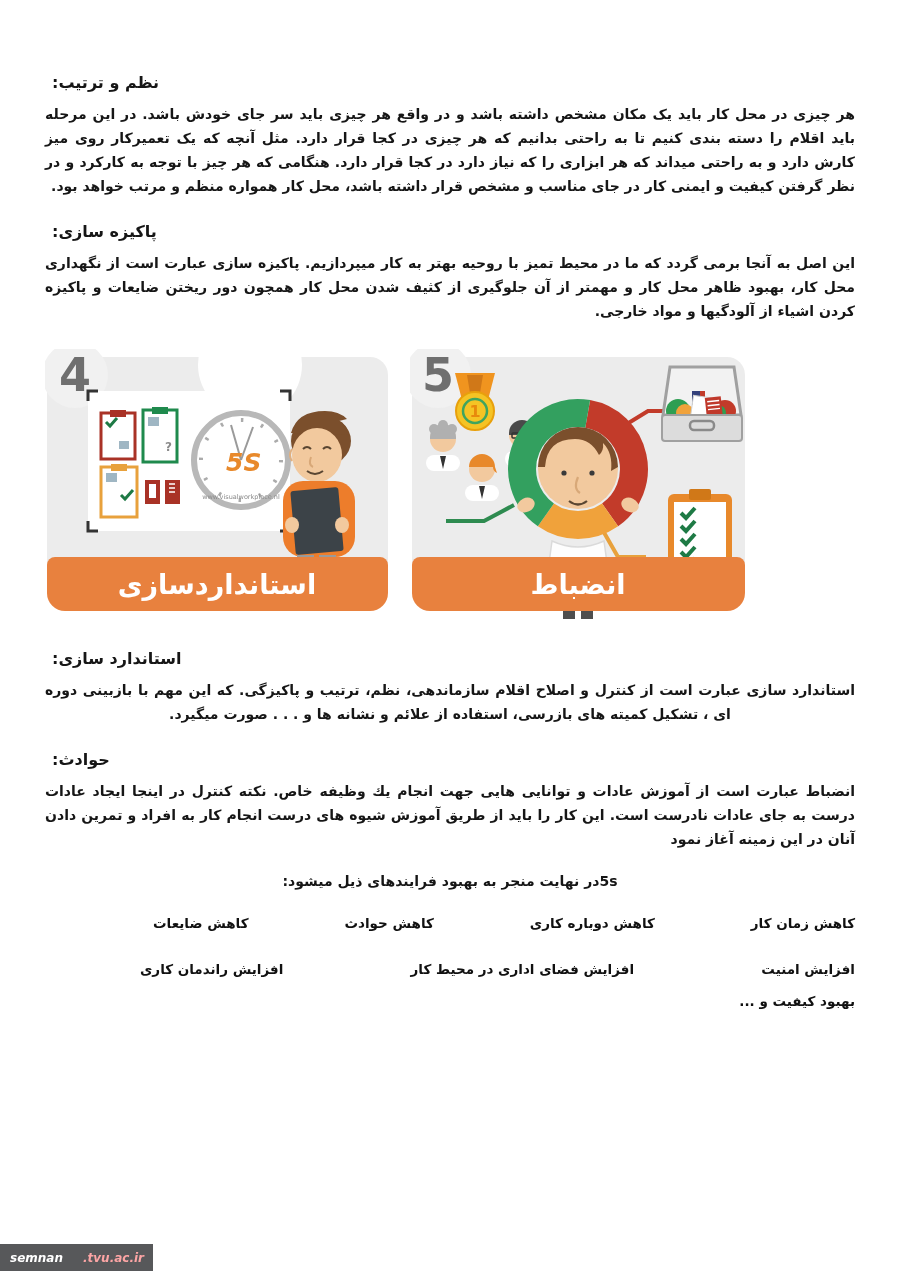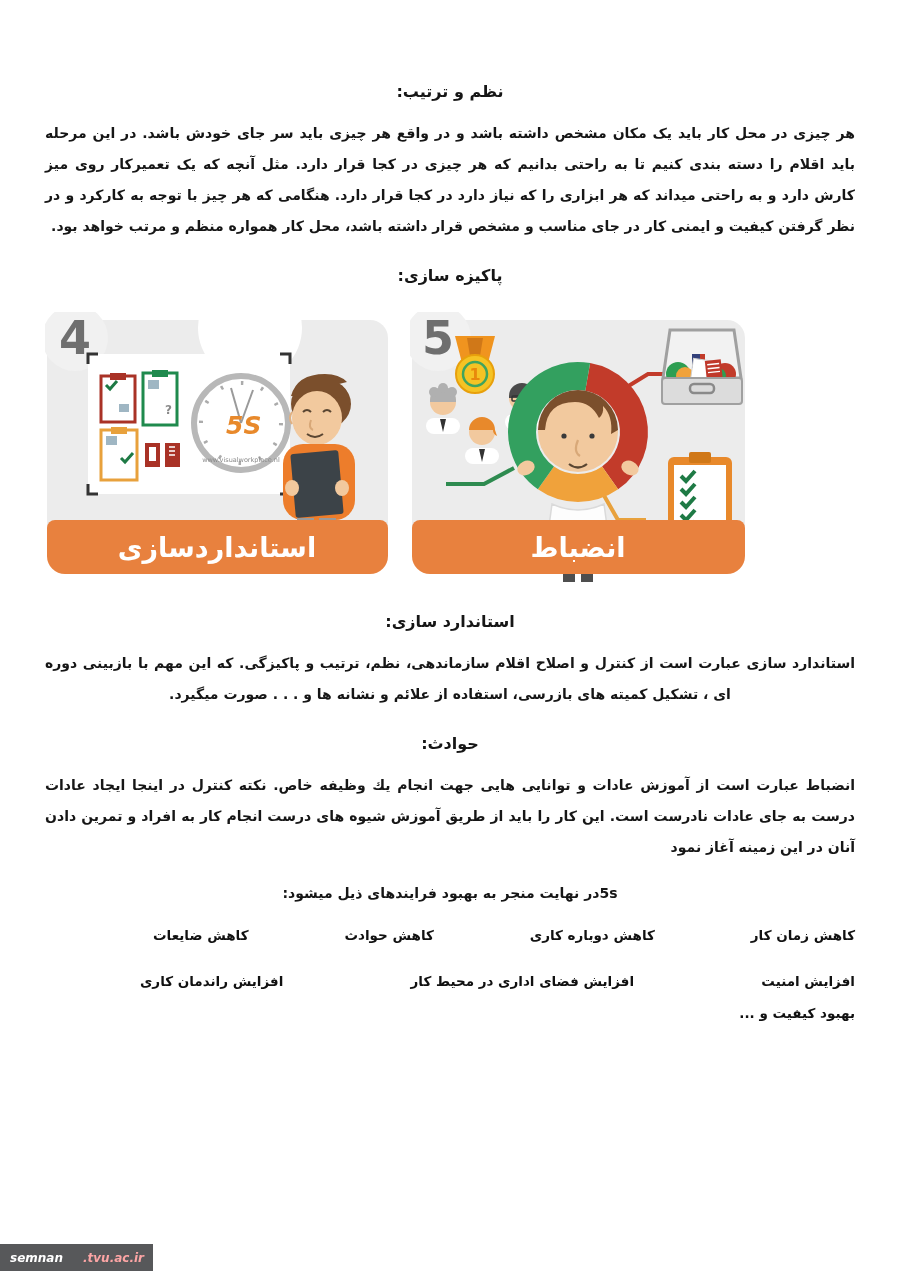--- a/index.html
+++ b/index.html
@@ -3,25 +3,25 @@
 <meta charset="utf-8">
 <style>
   html,body{margin:0;padding:0;background:#ffffff;}
   body{
     width:900px;height:1273px;position:relative;overflow:hidden;
     font-family:"DejaVu Sans",sans-serif;color:#161616;
     -webkit-font-smoothing:antialiased;
   }
   .page{direction:rtl;padding:0 45px;}
   .sec-heading{
-    font-size:16px;font-weight:bold;line-height:20px;margin:16px;text-align:center;
+    font-size:16px;font-weight:bold;line-height:20px;margin:7px;text-align:left;
   }
   .sec-heading.first{padding-top:66px;}
   .body-text{
-    font-size:14px;font-weight:bold;line-height:31px;margin:9px 0 0 0;
+    font-size:14px;font-weight:bold;line-height:24px;margin:9px 0 0 0;
     text-align:justify;text-justify:inter-word;
   }
   .center-last{text-align-last:center;}
   .gap-md{margin-top:24px;}
   .gap-lg{margin-top:30px;}
   .cards{
     direction:ltr;display:flex;gap:20px;margin-top:26px;height:270px;
     justify-content:flex-start;
   }
   .card{display:block;}
@@ -47,20 +47,21 @@
 </style>
 </head>
 <body>
 
 <div class="page">
 
   <h2 class="sec-heading first">نظم و ترتیب:</h2>
   <p class="body-text">هر چیزی در محل کار باید یک مکان مشخص داشته باشد و در واقع هر چیزی باید سر جای خودش باشد. در این مرحله باید اقلام را دسته بندی کنیم تا به راحتی بدانیم که هر چیزی در کجا قرار دارد. مثل آنچه که یک تعمیرکار روی میز کارش دارد و به راحتی میداند که هر ابزاری را که نیاز دارد در کجا قرار دارد.  هنگامی که هر چیز با توجه به کارکرد و در نظر گرفتن کیفیت و ایمنی کار در جای مناسب و مشخص قرار داشته باشد، محل کار همواره منظم و مرتب خواهد بود.</p>
 
   <h2 class="sec-heading gap-md">پاکیزه سازی:</h2>
+  <p class="body-text">این اصل به آنجا برمی گردد که ما در محیط تمیز با روحیه بهتر به کار میپردازیم. پاکیزه سازی عبارت است از نگهداری محل کار، بهبود ظاهر محل کار و مهمتر از آن جلوگیری از کثیف شدن محل کار همچون دور ریختن ضایعات و پاکیزه کردن اشیاء از آلودگیها و مواد خارجی.</p>
 
   <div class="cards">
 
     <svg class="card" width="345" height="270" viewBox="0 0 345 270">
       <rect x="2" y="8" width="341" height="246" rx="18" fill="#ECECEC"></rect>
 
       <circle cx="205" cy="16" r="52" fill="#ffffff"></circle>
 
       <g>
         <circle cx="30" cy="26" r="33" fill="#F1F1F1"></circle>

